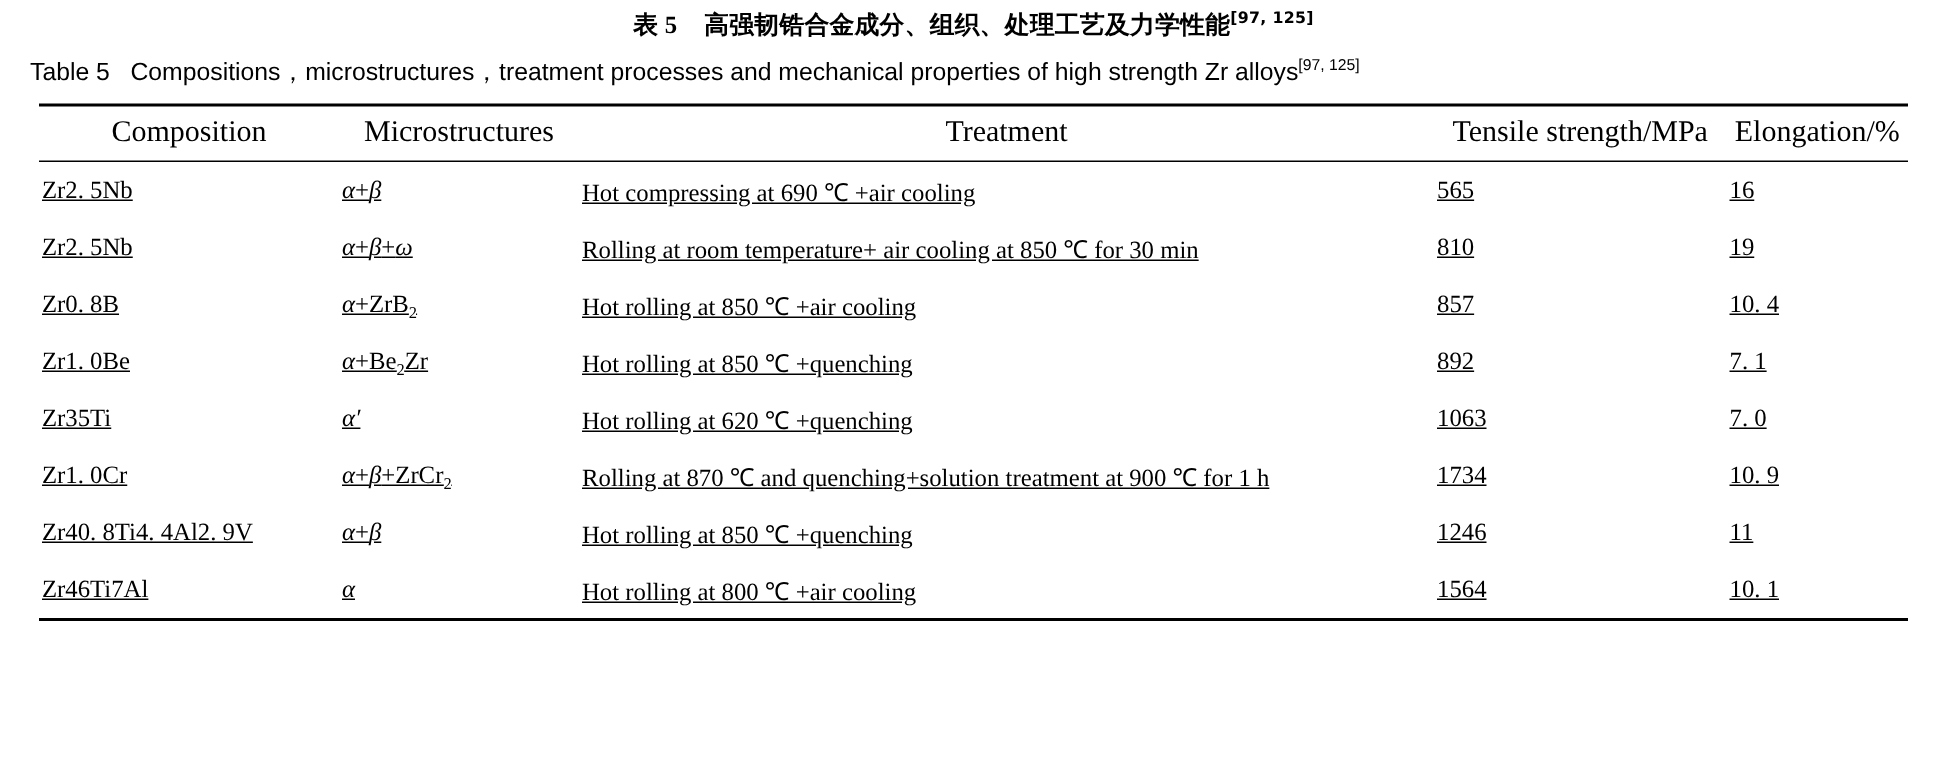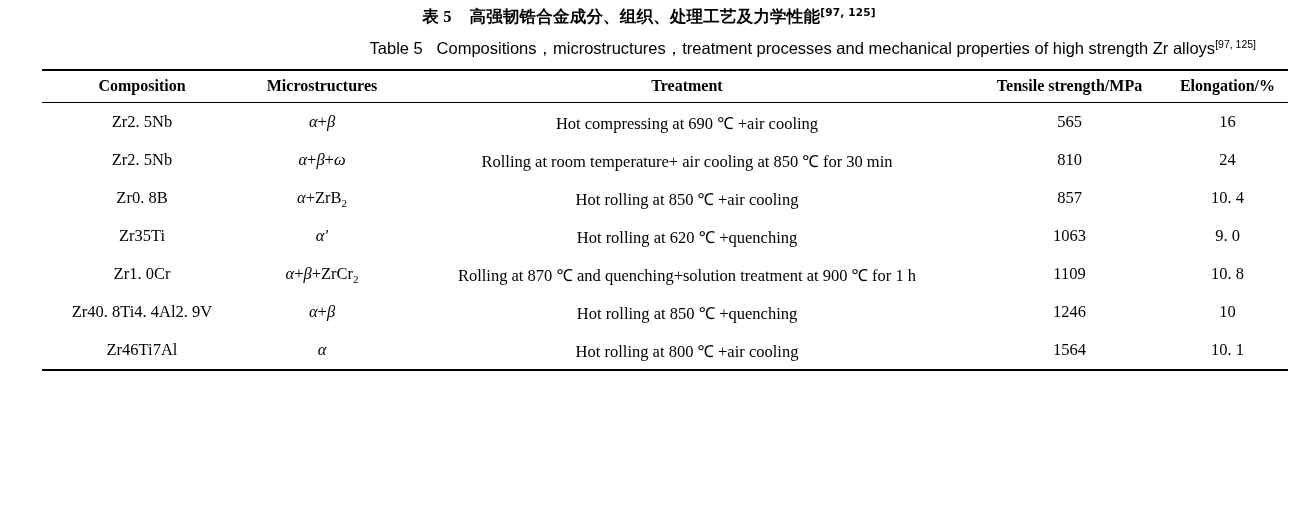--- a/index.html
+++ b/index.html
@@ -12,37 +12,37 @@
     height: 514px;
     font-family: "Liberation Serif", serif;
     color: #000000;
     overflow: hidden;
   }
   .page {
     position: relative;
     width: 1298px;
     height: 514px;
     box-sizing: border-box;
-    padding: 0 42px;
+    padding: 0 20px;
   }
   .caption-cn {
     text-align: center;
     font-family: "DejaVu Sans", sans-serif;
     font-weight: bold;
     font-size: 16.5px;
     letter-spacing: 0.2px;
     padding-top: 6px;
     line-height: 22px;
   }
   .caption-cn .num {
     font-family: "Liberation Serif", serif;
     font-weight: bold;
   }
   .caption-en {
-    text-align: right;
+    text-align: left;
     font-family: "Liberation Sans", sans-serif;
     font-size: 16.5px;
     padding-top: 9px;
     line-height: 22px;
   }
   sup {
     font-size: 10.5px;
     vertical-align: super;
     line-height: 0;
   }
@@ -62,31 +62,32 @@
     margin: 0 auto;
     width: 1246px;
     border-top: 1.2px solid #000;
   }
   .rule-bottom {
     margin: 0 auto;
     width: 1246px;
     border-top: 2px solid #000;
   }
   thead th {
-    font-weight: bold;
-    font-size: 16px;
+    font-weight: normal;
+    font-size: 20px;
     padding: 6px 2px 7px 2px;
     text-align: center;
     white-space: nowrap;
   }
   tbody td {
-    text-align: center;
+    text-align: left;
     padding: 7.5px 2px;
     font-size: 16.5px;
     white-space: nowrap;
+    text-decoration: underline;
   }
   .col-comp { width: 200px; }
   .col-micro { width: 160px; }
   .col-treat { width: 570px; }
   .col-ts { width: 195px; }
   .col-el { width: 121px; }
   .it { font-style: italic; }
   sub {
     font-size: 11px;
     vertical-align: sub;
@@ -143,49 +144,56 @@
           <td><span class="it">α</span>+<span class="it">β</span></td>
           <td>Hot compressing at 690 ℃ +air cooling</td>
           <td>565</td>
           <td>16</td>
         </tr>
         <tr>
           <td>Zr2. 5Nb</td>
           <td><span class="it">α</span>+<span class="it">β</span>+<span class="it">ω</span></td>
           <td>Rolling at room temperature+ air cooling at 850 ℃ for 30 min</td>
           <td>810</td>
-          <td>24</td>
+          <td>19</td>
         </tr>
         <tr>
           <td>Zr0. 8B</td>
           <td><span class="it">α</span>+ZrB<sub>2</sub></td>
           <td>Hot rolling at 850 ℃ +air cooling</td>
           <td>857</td>
           <td>10. 4</td>
         </tr>
         <tr>
+          <td>Zr1. 0Be</td>
+          <td><span class="it">α</span>+Be<sub>2</sub>Zr</td>
+          <td>Hot rolling at 850 ℃ +quenching</td>
+          <td>892</td>
+          <td>7. 1</td>
+        </tr>
+        <tr>
           <td>Zr35Ti</td>
           <td><span class="it">α′</span></td>
           <td>Hot rolling at 620 ℃ +quenching</td>
           <td>1063</td>
-          <td>9. 0</td>
+          <td>7. 0</td>
         </tr>
         <tr>
           <td>Zr1. 0Cr</td>
           <td><span class="it">α</span>+<span class="it">β</span>+ZrCr<sub>2</sub></td>
           <td>Rolling at 870 ℃ and quenching+solution treatment at 900 ℃ for 1 h</td>
-          <td>1109</td>
-          <td>10. 8</td>
+          <td>1734</td>
+          <td>10. 9</td>
         </tr>
         <tr>
           <td>Zr40. 8Ti4. 4Al2. 9V</td>
           <td><span class="it">α</span>+<span class="it">β</span></td>
           <td>Hot rolling at 850 ℃ +quenching</td>
           <td>1246</td>
-          <td>10</td>
+          <td>11</td>
         </tr>
         <tr>
           <td>Zr46Ti7Al</td>
           <td><span class="it">α</span></td>
           <td>Hot rolling at 800 ℃ +air cooling</td>
           <td>1564</td>
           <td>10. 1</td>
         </tr>
       </tbody>
   </table>

